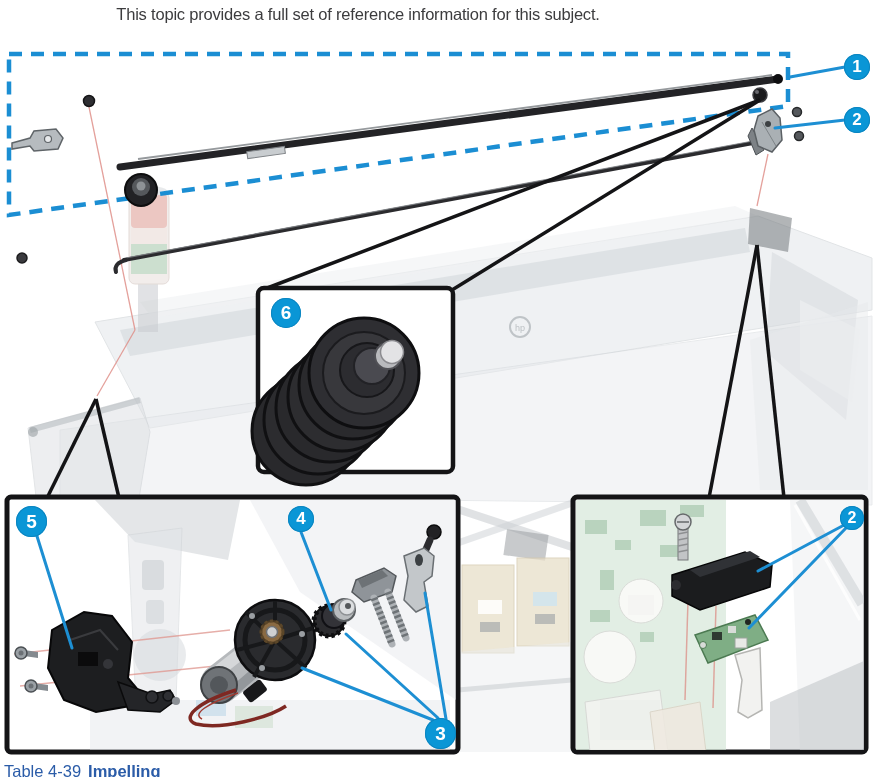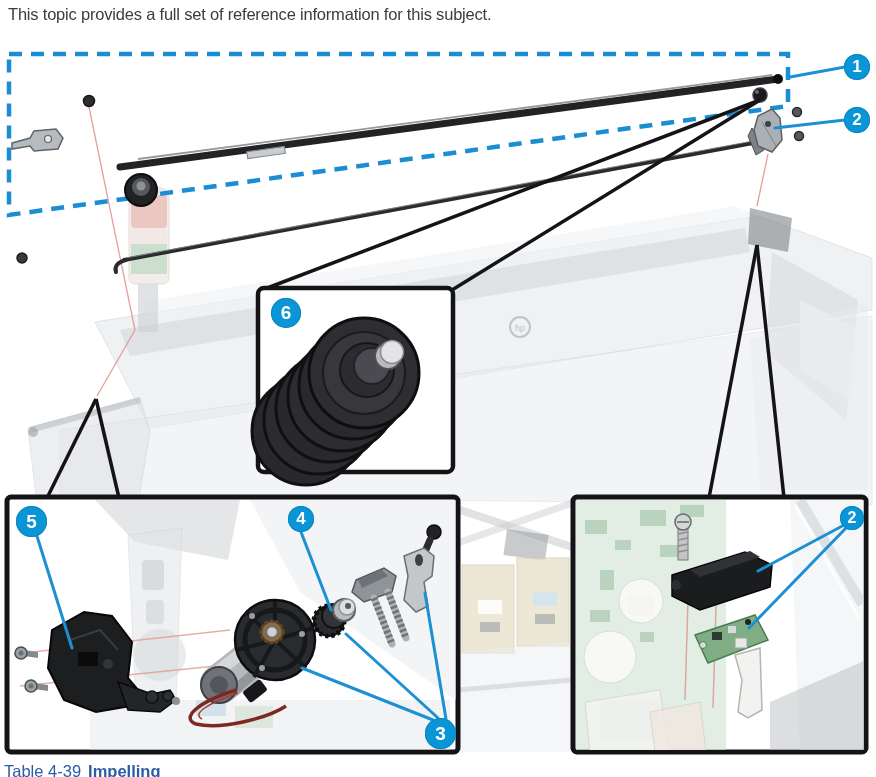--- a/index.html
+++ b/index.html
@@ -1,18 +1,18 @@
 <!DOCTYPE html>
 <html><head>
 <meta charset="utf-8">
 <style>
   html,body{margin:0;padding:0;background:#fff;}
   .page{
     position:relative;width:876px;height:777px;background:#ffffff;
-    overflow:hidden;font-family:"Liberation Sans",sans-serif;
+    overflow:hidden;font-family:"Liberation Sans",sans-serif;text-align:center;
   }
   .intro{
     position:absolute;left:8px;top:5px;width:700px;
     font-size:16.5px;letter-spacing:-0.2px;color:#3c3c3e;
   }
   .diagram-svg{position:absolute;left:0;top:0;}
   .badge{
     position:absolute;border-radius:50%;background:#0a96d6;color:#ffffff;
     display:flex;align-items:center;justify-content:center;font-weight:bold;
     box-shadow:inset 0 0 0 1px #0b85c0;

